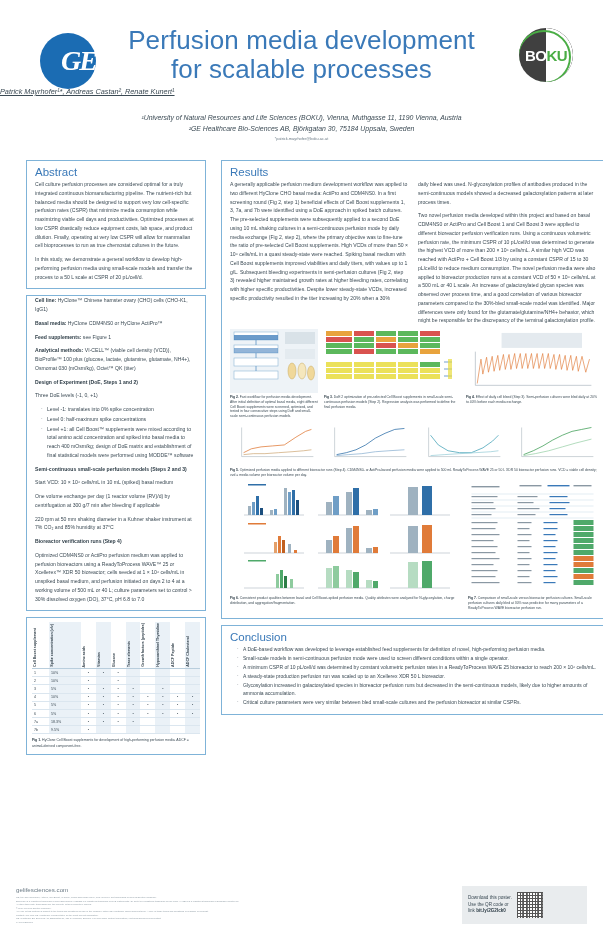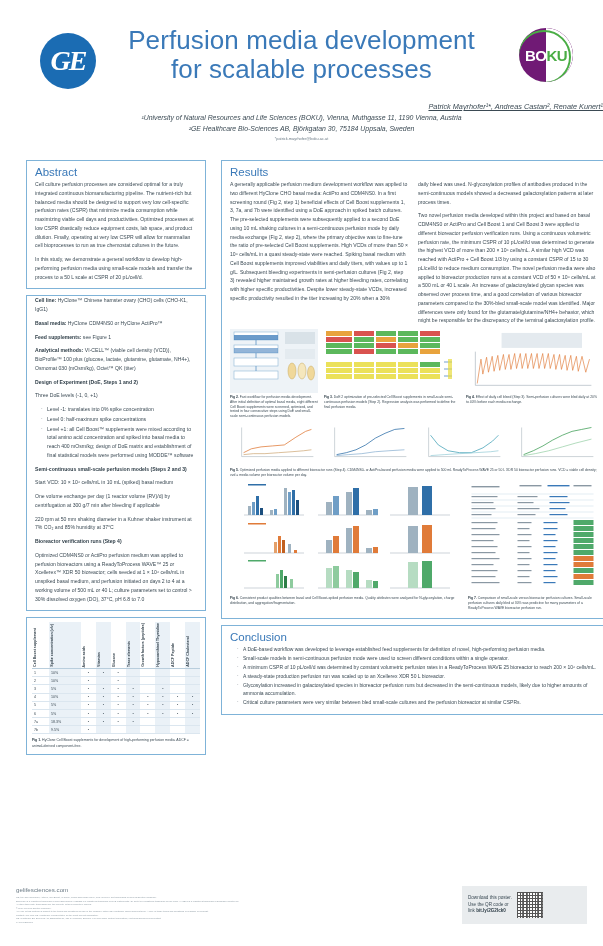--- a/index.html
+++ b/index.html
@@ -2,33 +2,33 @@
 <html><head>
 <meta charset="utf-8">
 <style>
   html,body{margin:0;padding:0;background:#fff;}
   body{width:603px;height:946px;overflow:hidden;font-family:"Liberation Sans",sans-serif;color:#3b4a54;}
   #poster{position:relative;width:603px;height:946px;background:#ffffff;}
 
   
   .header{position:relative;height:160px;}
   .ge-logo{position:absolute;left:40px;top:33px;width:56px;height:56px;border-radius:50%;
-    background:#1b6cb3;display:flex;align-items:center;justify-content:center;}
+    background:#1b6cb3;display:flex;align-items:center;justify-content:flex-end;}
   .ge-logo .mono{color:#fff;font-family:"Liberation Serif",serif;font-style:italic;font-size:28px;font-weight:bold;letter-spacing:-2px;}
   .boku-logo{position:absolute;right:30px;top:28px;width:54px;height:54px;border-radius:50%;
-    background:#701a75;overflow:hidden;display:flex;align-items:center;justify-content:center;margin-left:28px;}
+    background:#404040;overflow:hidden;display:flex;align-items:center;justify-content:center;margin-left:28px;}
   .boku-logo .half{position:absolute;right:0;top:0;width:50%;height:100%;background:#ffffff;border-radius:0 27px 27px 0;}
   .boku-logo .ring{position:absolute;right:2px;top:2px;width:50px;height:50px;border:2px solid #4aad45;border-radius:50%;}
   .boku-logo .bk{position:relative;z-index:3;font-weight:bold;font-size:15px;letter-spacing:-.5px;}
   .boku-logo .bk .w{color:#fff;}
   .boku-logo .bk .g{color:#4aad45;}
 
   .title{position:absolute;left:0;right:0;top:26px;text-align:center;color:#3a79b8;
     font-size:26px;line-height:1.13;font-weight:normal;letter-spacing:.1px;}
-  .authors{position:absolute;left:0;right:0;top:101px;text-align:right;font-style:italic;
+  .authors{position:absolute;left:0;right:0;top:86px;text-align:left;font-style:italic;
     font-size:7.3px;color:#3b4a54;line-height:1.55;}
   .authors .u{text-decoration:underline;}
   .affil{position:absolute;left:0;right:0;top:112px;text-align:center;font-style:italic;
     font-size:6.9px;color:#3b4a54;line-height:1.62;}
   .email{position:absolute;left:0;right:0;top:136px;text-align:center;font-size:3.9px;color:#6b7a85;}
 
   
   .cols{position:absolute;left:14px;top:160px;width:575px;}
   .panel{border:1px solid #7fb3d8;background:#fff;}
   .panel-h{color:#3a79b8;font-size:11.5px;padding:5px 8px 2px 8px;}

